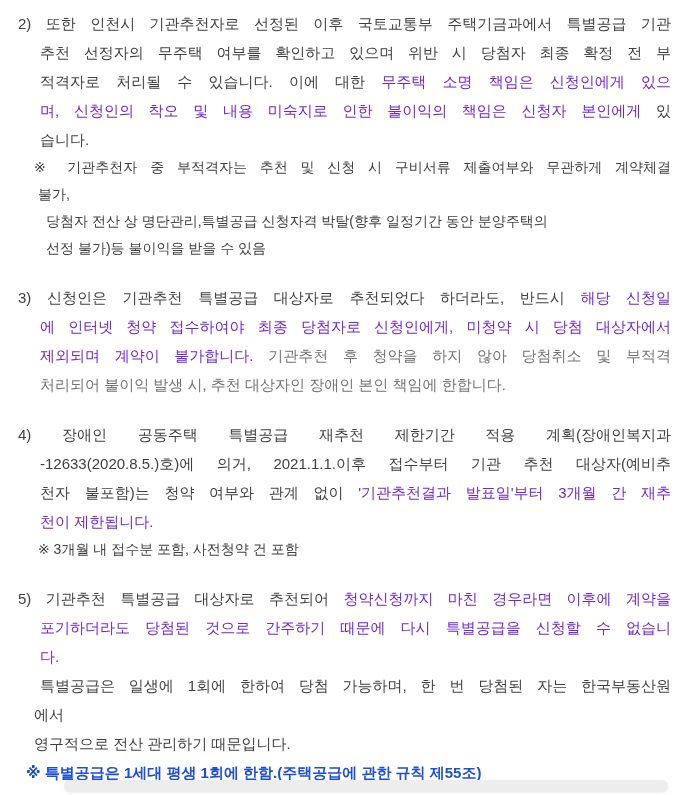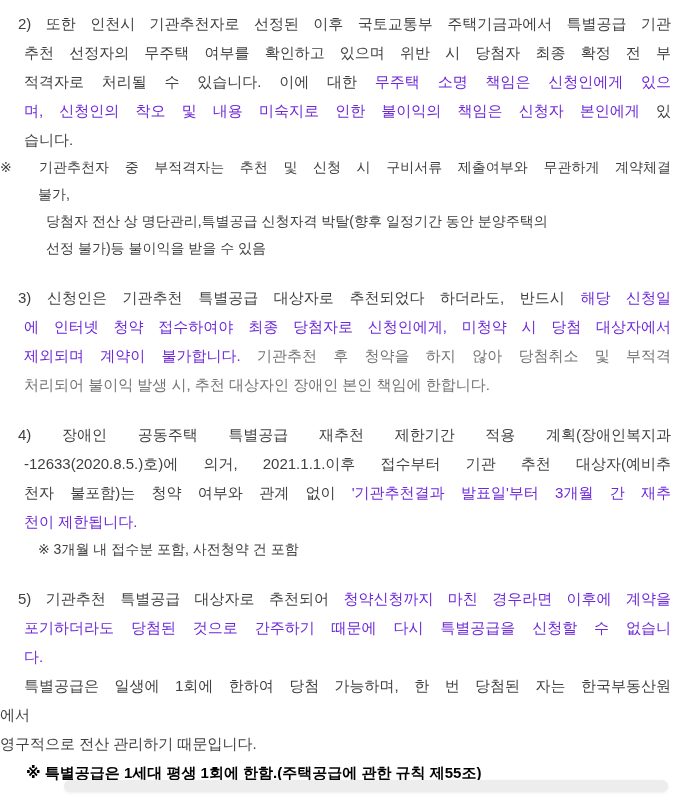--- a/index.html
+++ b/index.html
@@ -32,26 +32,26 @@
     word-break: keep-all;
   }
   .line.last { text-align-last: left; }
   .note-line {
     font-size: 14px;
     line-height: 27px;
   }
   .pl18 { padding-left: 18px; }
   .pl26 { padding-left: 26px; }
   .pl30 { padding-left: 30px; margin-left: 8px; }
-  .pl34 { }
-  .pl40 { padding-left: 24px; }
+  .pl34 { padding-left: 34px; }
+  .pl40 { padding-left: 40px; }
   .pl46 { padding-left: 46px; }
   .b    { font-weight: normal; color: #6d28d9; }
   .blue { color: #737373; }
-  .red  { color: #000000; font-weight: bold; font-size: 15px; line-height: 29px; }
+  .red  { color: #1d4ed8; font-weight: bold; font-size: 15px; line-height: 29px; }
   .marker { color: #3f3f3f; }
   .scroll-thumb {
     position: absolute;
     left: 64px;
     top: 780px;
     width: 604px;
     height: 12px;
     border-radius: 7px;
     background: #ededed;
     box-shadow: 0 1px 3px rgba(0,0,0,0.07);

